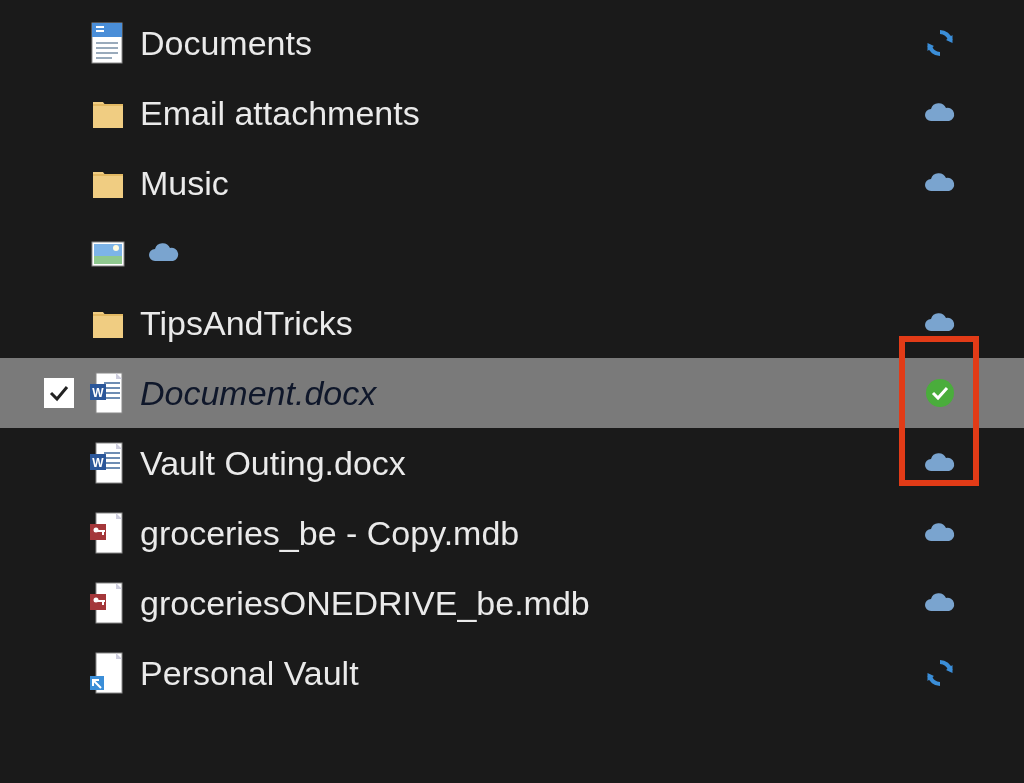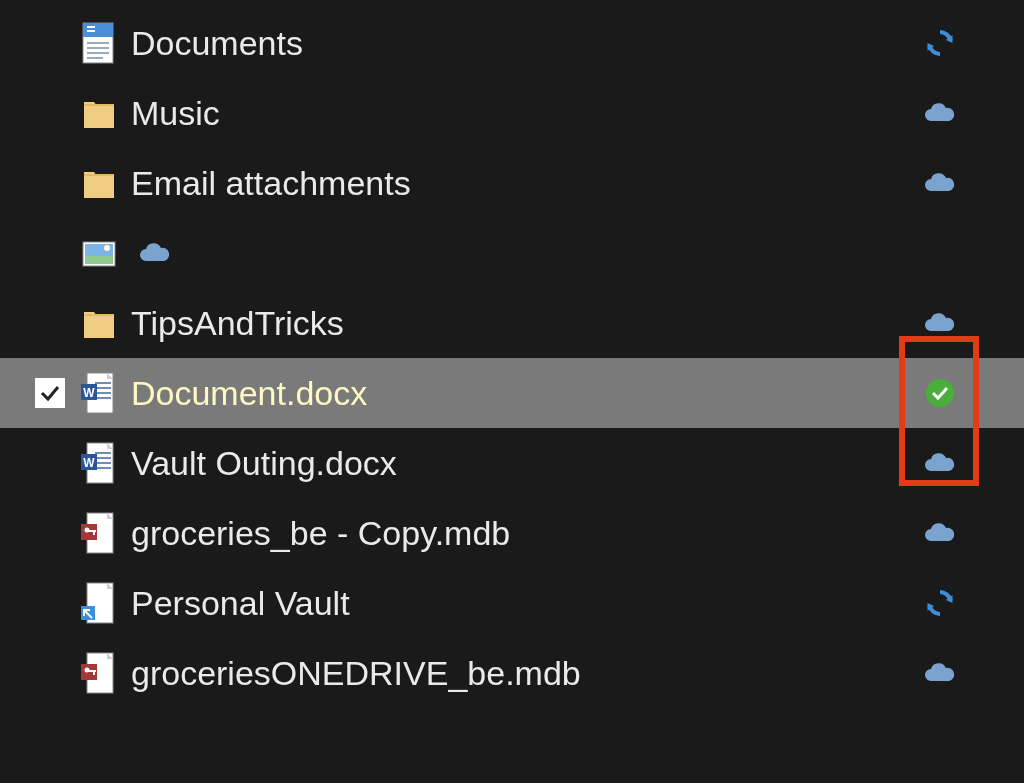--- a/index.html
+++ b/index.html
@@ -13,21 +13,21 @@
       padding-top: 8px;
     }
     .file-list {
       display: flex;
       flex-direction: column;
     }
     .row {
       display: flex;
       align-items: center;
       height: 70px;
-      padding-left: 35px;
+      padding-left: 44px;
       padding-right: 60px;
       position: relative;
       cursor: pointer;
     }
     .row.selected {
       background: #7a7a7a;
     }
     .checkbox-slot {
       width: 46px;
       display: flex;
@@ -50,21 +50,21 @@
     }
     .file-name {
       font-size: 34px;
       font-weight: 300;
       flex: 1;
       white-space: nowrap;
       overflow: hidden;
       text-overflow: ellipsis;
       color: #eaeaea;
     }
-    .row.selected .file-name { color: #fef9c3; }
+    .row.selected .file-name { color: #0f172a; font-style: italic; }
     .status-slot {
       width: 48px;
       display: flex;
       align-items: center;
       justify-content: center;
     }
     .highlight-box {
       position: absolute;
       border: 6px solid #e23b17;
       width: 80px;
@@ -109,37 +109,37 @@
   </div>
 
   <div class="row">
     <div class="checkbox-slot"></div>
     <div class="icon-slot">
       <svg viewBox="0 0 36 42">
         <path d="M 3 12 L 3 36 L 33 36 L 33 14 L 16 14 L 13 10 L 3 10 Z" fill="#f0cd82"></path>
         <path d="M 3 12 L 33 12 L 33 14 L 3 14 Z" fill="#e3b963"></path>
       </svg>
     </div>
-    <div class="file-name">Music</div>
+    <div class="file-name">Email attachments</div>
     <div class="status-slot">
       <svg viewBox="0 0 34 24">
           <path d="M 26 20 L 8 20 A 6 6 0 0 1 8 8 A 8 8 0 0 1 23 7 A 6 6 0 0 1 26 20 Z" fill="#7aa4cf"></path>
         </svg>
     </div>
   </div>
 
   <div class="row">
     <div class="checkbox-slot"></div>
     <div class="icon-slot">
       <svg viewBox="0 0 36 42">
         <path d="M 3 12 L 3 36 L 33 36 L 33 14 L 16 14 L 13 10 L 3 10 Z" fill="#f0cd82"></path>
         <path d="M 3 12 L 33 12 L 33 14 L 3 14 Z" fill="#e3b963"></path>
       </svg>
     </div>
-    <div class="file-name">Email attachments</div>
+    <div class="file-name">Music</div>
     <div class="status-slot">
       <svg viewBox="0 0 34 24">
           <path d="M 26 20 L 8 20 A 6 6 0 0 1 8 8 A 8 8 0 0 1 23 7 A 6 6 0 0 1 26 20 Z" fill="#7aa4cf"></path>
         </svg>
     </div>
   </div>
 
   <div class="row">
     <div class="checkbox-slot"></div>
     <div class="icon-slot">
@@ -243,50 +243,50 @@
         </svg>
     </div>
   </div>
 
   <div class="row">
     <div class="checkbox-slot"></div>
     <div class="icon-slot">
       <svg viewBox="0 0 36 42">
         <rect x="6" y="1" width="26" height="40" fill="#fff" stroke="#888"></rect>
         <polygon points="26,1 32,7 26,7" fill="#ccd"></polygon>
+        <rect x="0" y="12" width="16" height="16" fill="#a4373a"></rect>
+        <circle cx="6" cy="18" r="2.5" fill="#fff"></circle>
+        <rect x="7" y="18" width="8" height="2" fill="#fff"></rect>
+        <rect x="12" y="18" width="2" height="5" fill="#fff"></rect>
+      </svg>
+    </div>
+    <div class="file-name">groceriesONEDRIVE_be.mdb</div>
+    <div class="status-slot">
+      <svg viewBox="0 0 34 24">
+          <path d="M 26 20 L 8 20 A 6 6 0 0 1 8 8 A 8 8 0 0 1 23 7 A 6 6 0 0 1 26 20 Z" fill="#7aa4cf"></path>
+        </svg>
+    </div>
+  </div>
+
+  <div class="row">
+    <div class="checkbox-slot"></div>
+    <div class="icon-slot">
+      <svg viewBox="0 0 36 42">
+        <rect x="6" y="1" width="26" height="40" fill="#fff" stroke="#888"></rect>
+        <polygon points="26,1 32,7 26,7" fill="#ccd"></polygon>
         <rect x="0" y="24" width="14" height="14" fill="#3b8ed8"></rect>
         <path d="M 3 34 L 3 28 L 9 28 M 3 28 L 11 36" stroke="#fff" stroke-width="2" fill="none"></path>
       </svg>
     </div>
     <div class="file-name">Personal Vault</div>
     <div class="status-slot">
       <svg viewBox="0 0 34 34">
         <path d="M 17 4 A 13 13 0 0 1 29.5 14 L 25 14 A 9 9 0 0 0 17 8 Z" fill="#3b8ed8"></path>
         <polygon points="29.5,9 29.5,17 23,14" fill="#3b8ed8"></polygon>
         <path d="M 17 30 A 13 13 0 0 1 4.5 20 L 9 20 A 9 9 0 0 0 17 26 Z" fill="#3b8ed8"></path>
         <polygon points="4.5,25 4.5,17 11,20" fill="#3b8ed8"></polygon>
       </svg>
     </div>
   </div>
 
-  <div class="row">
-    <div class="checkbox-slot"></div>
-    <div class="icon-slot">
-      <svg viewBox="0 0 36 42">
-        <rect x="6" y="1" width="26" height="40" fill="#fff" stroke="#888"></rect>
-        <polygon points="26,1 32,7 26,7" fill="#ccd"></polygon>
-        <rect x="0" y="12" width="16" height="16" fill="#a4373a"></rect>
-        <circle cx="6" cy="18" r="2.5" fill="#fff"></circle>
-        <rect x="7" y="18" width="8" height="2" fill="#fff"></rect>
-        <rect x="12" y="18" width="2" height="5" fill="#fff"></rect>
-      </svg>
-    </div>
-    <div class="file-name">groceriesONEDRIVE_be.mdb</div>
-    <div class="status-slot">
-      <svg viewBox="0 0 34 24">
-          <path d="M 26 20 L 8 20 A 6 6 0 0 1 8 8 A 8 8 0 0 1 23 7 A 6 6 0 0 1 26 20 Z" fill="#7aa4cf"></path>
-        </svg>
-    </div>
-  </div>
-
   <div class="highlight-box"></div>
 
 </div>
 
 </body></html>

